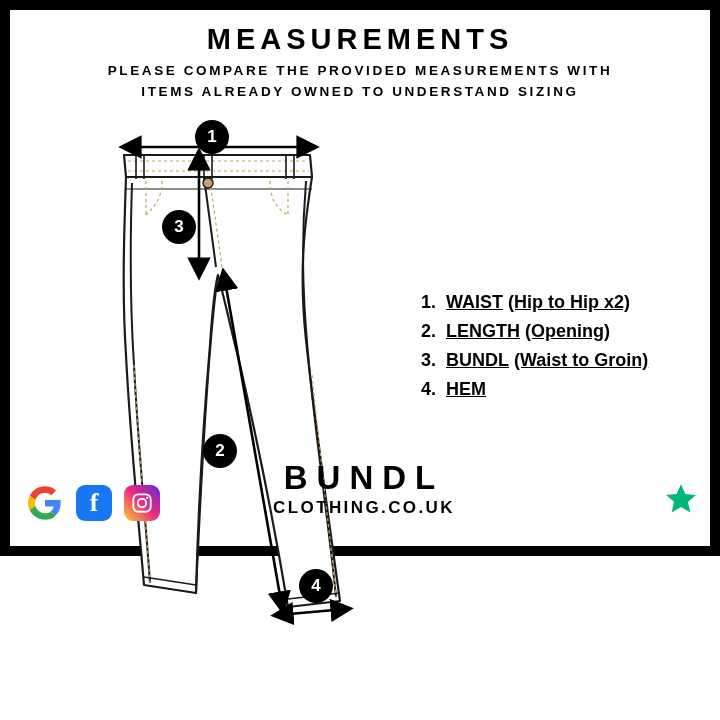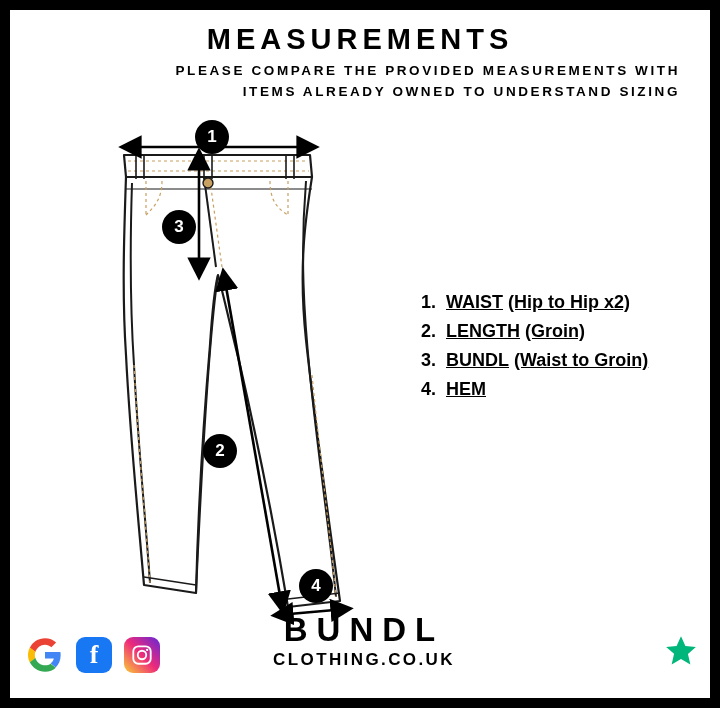--- a/index.html
+++ b/index.html
@@ -9,21 +9,21 @@
   }
   body {
     width: 720px;
     height: 720px;
     font-family: "Liberation Sans", sans-serif;
     overflow: hidden;
   }
   #page {
     position: relative;
     width: 720px;
-    height: 708px;
+    height: 556px;
     background: #ffffff;
     box-sizing: border-box;
     border: 10px solid #000000;
   }
   
   .header {
     position: absolute;
     left: 0;
     top: 12px;
     width: 700px;
@@ -38,21 +38,20 @@
     line-height: 34px;
   }
   .subtitle {
     font-size: 13.5px;
     font-weight: bold;
     letter-spacing: 2.6px;
     color: #000;
     line-height: 21px;
     margin: 4px auto 0 auto;
     width: 640px;
-    text-align: right;
   }
   
   .diagram {
     position: absolute;
     left: 90px;
     top: 105px;
     width: 300px;
     height: 520px;
   }
   .diagram svg {
@@ -269,21 +268,21 @@
 
   <div class="legend">
     <div class="legend-row">
       <span class="legend-num">1.</span>
       <span class="legend-term">WAIST</span>
       <span class="legend-desc">(Hip to Hip x2)</span>
     </div>
     <div class="legend-row">
       <span class="legend-num">2.</span>
       <span class="legend-term">LENGTH</span>
-      <span class="legend-desc">(Groin)</span>
+      <span class="legend-desc">(Opening)</span>
     </div>
     <div class="legend-row">
       <span class="legend-num">3.</span>
       <span class="legend-term">BUNDL</span>
       <span class="legend-desc">(Waist to Groin)</span>
     </div>
     <div class="legend-row">
       <span class="legend-num">4.</span>
       <span class="legend-term">HEM</span>
     </div>

